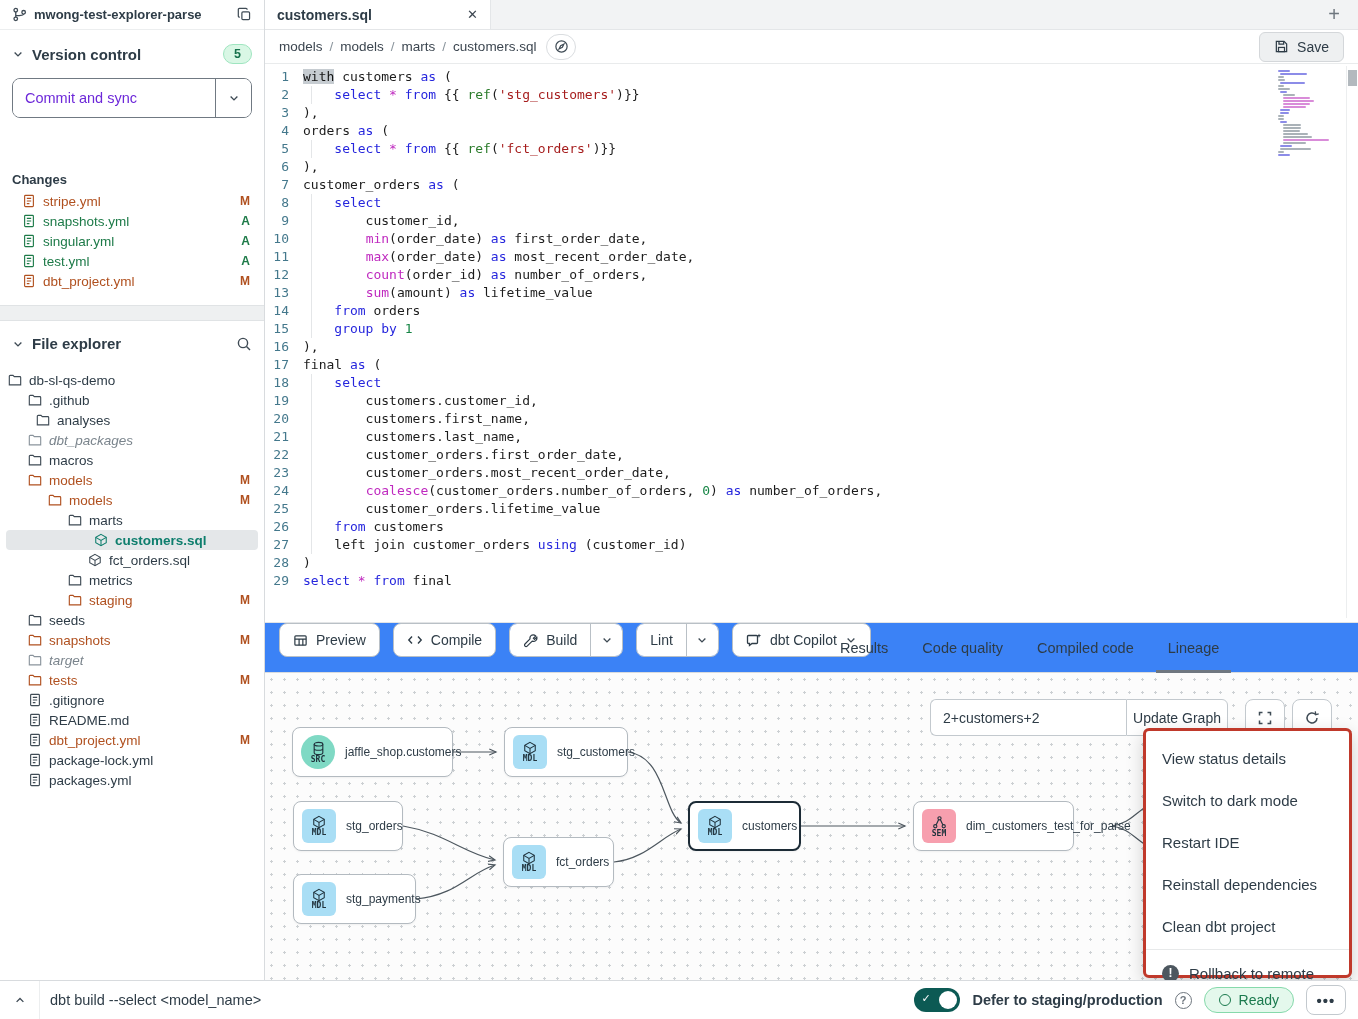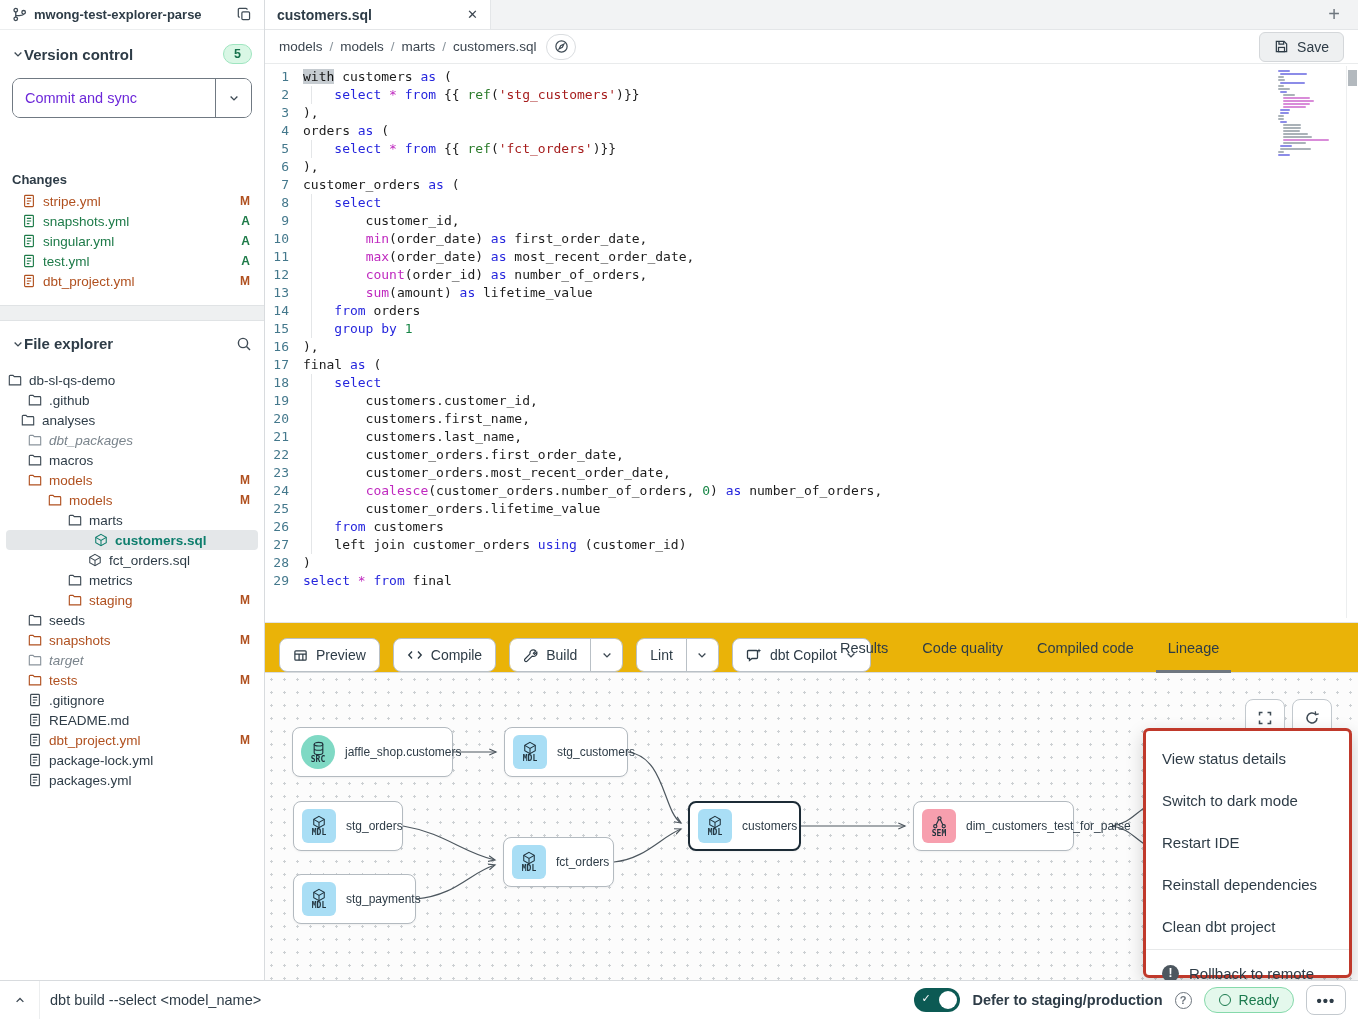--- a/index.html
+++ b/index.html
@@ -5,21 +5,21 @@
   * { margin:0; padding:0; box-sizing:border-box; }
   html,body { width:1358px; height:1019px; overflow:hidden; background:#fff;
     font-family:"Liberation Sans", sans-serif; color:#2e3c47; }
   .app { position:relative; width:1358px; height:1019px; }
 
   
   .sidebar { position:absolute; left:0; top:0; width:265px; height:980px; background:#fff; border-right:1px solid #d8dbde; }
   .sb-header { height:30px; display:flex; align-items:center; gap:7px; padding:0 12px; border-bottom:1px solid #eceeef; }
   .sb-header .proj { font-size:13px; font-weight:bold; flex:1; white-space:nowrap; overflow:hidden; }
   .icon { display:inline-flex; align-items:center; justify-content:center; flex:none; }
-  .sec-head { display:flex; align-items:center; padding:14px 12px 10px 12px; }
+  .sec-head { display:flex; align-items:center; gap:8px; padding:14px 12px 10px 12px; }
   .sec-head .ttl { font-size:15px; font-weight:bold; flex:1; }
   .badge-count { background:#d9f7e5; border:1px solid #9fe5c0; color:#17714c; font-size:12.5px; font-weight:bold;
     border-radius:12px; padding:2px 10px; }
   .commit-wrap { display:flex; margin:4px 12px 14px 12px; height:40px; border:1px solid #707982; border-radius:8px; overflow:hidden; background:#fff; }
   .commit-main { flex:1; display:flex; align-items:center; padding:0 12px; font-size:14.5px; background:#fff; border:none; cursor:pointer; font-family:inherit; color:#6d28d9; }
   .commit-caret { width:36px; border:none; border-left:1px solid #707982; background:#fff; display:flex; align-items:center; justify-content:center; cursor:pointer; }
   .changes-label { font-size:13px; font-weight:bold; padding:6px 12px 4px 12px; color:#2e3c47;margin-top:48px; }
   .chg-row { display:flex; align-items:center; gap:7px; padding:2px 14px 2px 22px; height:20px; font-size:13.5px; }
   .chg-row .nm { flex:1; white-space:nowrap; overflow:hidden; }
   .st-letter { font-size:12px; font-weight:bold; }
@@ -58,21 +58,21 @@
   .kw { color:#2626dd; } .fn { color:#bf29bf; } .str { color:#a61d1d; } .ref { color:#2c7c2c; }
   .num { color:#168545; }
   .selkw { background:#c6ccd1; color:#141414; }
   .minimap { position:absolute; right:22px; top:6px; width:58px; }
   .mm-line { height:2px; margin-bottom:1px; border-radius:1px; }
   .vscroll { position:absolute; right:1px; top:2px; width:11px; height:552px; border-left:1px solid #eceeef; }
   .vthumb { position:absolute; top:4px; left:1px; width:9px; height:16px; background:#b3b9be; }
 
   
   .panel { position:absolute; top:622px; left:0; width:1093px; height:358px; border-top:1px solid #e2e4e6; }
-  .toolbar { position:relative; height:50px; background:#eab308; border-bottom:1px solid #d8dbde; display:flex; align-items:flex-end; padding:0 14px; gap:13px; }
+  .toolbar { position:relative; height:50px; background:#3b82f6; border-bottom:1px solid #d8dbde; display:flex; align-items:flex-start; padding:0 14px; gap:13px; }
   .act-btn { height:34px; display:flex; align-items:center; gap:8px; padding:0 13px; background:#fff; border:1px solid #b9c0c6; border-radius:8px; font-size:14px; color:#2e3c47; cursor:pointer; font-family:inherit; }
   .split { display:flex; height:34px; border:1px solid #b9c0c6; border-radius:8px; overflow:hidden; }
   .split .act-btn { border:none; border-radius:0; height:32px; }
   .split .caret-part { width:32px; border:none; border-left:1px solid #b9c0c6; background:#fff; display:flex; align-items:center; justify-content:center; cursor:pointer; }
   .res-tabs { position:absolute; left:575px; top:0; height:50px; display:flex; gap:34px; align-items:center; }
   .res-tab { font-size:14.5px; color:#2e3c47; height:50px; display:flex; align-items:center; cursor:pointer; position:relative; }
   .res-tab.active::after { content:""; position:absolute; left:-12px; right:-12px; bottom:0; height:3px; background:#6f7780; }
 
   
   .canvas { position:relative; height:307px; background:#fcfcfc;
@@ -233,21 +233,21 @@
     <span class="nm">db-sl-qs-demo</span>
         </div>
         <div class="tree-row" style="padding-left: 28px;">
           <span class="icon">
             <svg class="i" width="14" height="14" viewBox="0 0 16 16" fill="none" stroke="#3f4b55" stroke-width="1.3">
               <path d="M1.5 13.5v-9.8a1 1 0 0 1 1-1h3.2L7.2 4.2h6.3a1 1 0 0 1 1 1v8.3z"></path>
             </svg>
           </span>
     <span class="nm">.github</span>
         </div>
-        <div class="tree-row" style="padding-left: 21px;">
+        <div class="tree-row" style="padding-left: 36px;">
           <span class="icon">
             <svg class="i" width="14" height="14" viewBox="0 0 16 16" fill="none" stroke="#3f4b55" stroke-width="1.3">
               <path d="M1.5 13.5v-9.8a1 1 0 0 1 1-1h3.2L7.2 4.2h6.3a1 1 0 0 1 1 1v8.3z"></path>
             </svg>
           </span>
     <span class="nm">analyses</span>
         </div>
         <div class="tree-row italic" style="padding-left: 28px;">
           <span class="icon">
             <svg class="i" width="14" height="14" viewBox="0 0 16 16" fill="none" stroke="#8a949c" stroke-width="1.3">
@@ -768,20 +768,26 @@
                     <circle cx="12.5" cy="12" r="1.7"></circle>
                     <path d="M7 5l-2.5 5.4M9 5l2.5 5.4"></path>
                   </svg>
                 </span>
       <span class="bl">SEM</span>
               </span>
     <span class="nlabel">dim_customers_test_for_parse</span>
             </div>
           </div>
 
+        <div class="graph-tools">
+          <div class="gsearch">
+            <span>2+customers+2</span>
+          </div>
+          <button class="gupdate">Update Graph</button>
+        </div>
         <button class="gicon-btn" style="left:980px;">
           <svg class="i" width="16" height="16" viewBox="0 0 16 16" fill="none" stroke="#3f4b55" stroke-width="1.5">
             <path d="M2.5 5.5v-3h3 M13.5 5.5v-3h-3 M2.5 10.5v3h3 M13.5 10.5v3h-3"></path>
           </svg>
         </button>
         <button class="gicon-btn" style="left:1027px;">
           <svg class="i" width="16" height="16" viewBox="0 0 16 16" fill="none" stroke="#3f4b55" stroke-width="1.5">
             <path d="M13 8a5 5 0 1 1-1.6-3.7"></path>
               <path d="M11.3 1.4l.4 3.2 3-.7" stroke-width="1.3"></path>
           </svg>

